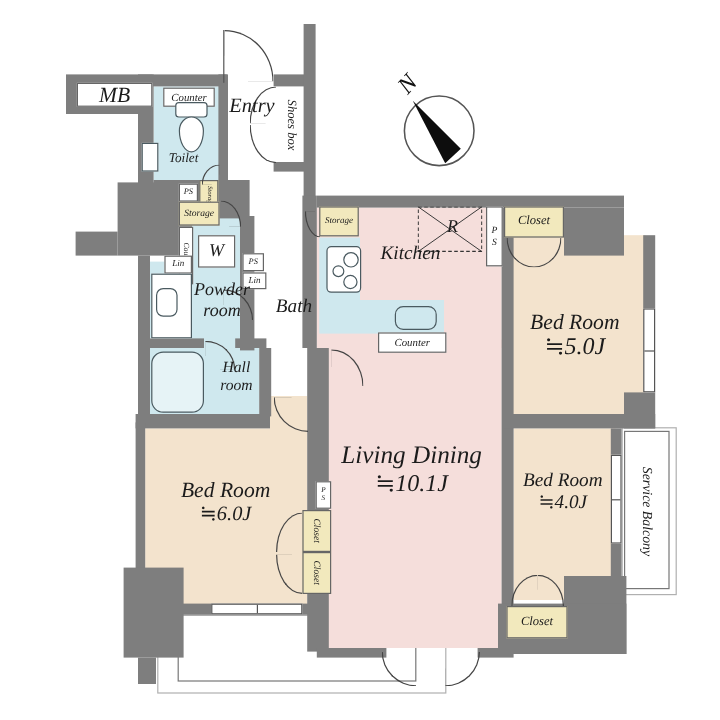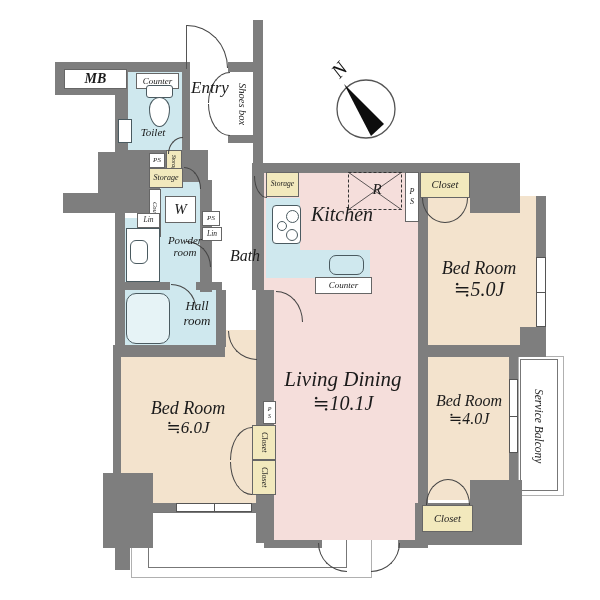--- a/index.html
+++ b/index.html
@@ -90,21 +90,21 @@
   <div class="abs win" style="left:176px;top:503px;width:76px;height:9px;">
     <div class="abs" style="left:50%;top:0;width:1px;height:100%;background:#555;"></div>
   </div>
   <div class="abs win" style="left:536px;top:257px;width:10px;height:70px;">
     <div class="abs" style="left:0;top:50%;width:100%;height:1px;background:#555;"></div>
   </div>
   <div class="abs win" style="left:509px;top:379px;width:9px;height:74px;">
     <div class="abs" style="left:0;top:50%;width:100%;height:1px;background:#555;"></div>
   </div>
 
-  <div class="abs wbox cent lbl" style="left:64px;top:69px;width:63px;height:20px;font-size:14px;font-weight:bold;">
+  <div class="abs wbox cent lbl" style="left:64px;top:69px;width:63px;height:20px;font-size:18px;">
       <span>MB</span>
     </div>
   <div class="abs wbox cent lbl" style="left:136px;top:73px;width:43px;height:16px;font-size:9px;">
       <span>Counter</span>
     </div>
   <div class="abs wbox cent lbl" style="left:149px;top:153px;width:16px;height:15px;font-size:7px;">
       <span>PS</span>
     </div>
   <div class="abs ybox vlbl" style="left:166px;top:150px;width:16px;height:28px;font-size:5.5px;">
       <span>Storage</span>
@@ -191,30 +191,30 @@
   <div class="abs arc tl" style="left:426px;top:479px;width:22px;height:26px;"></div>
   <div class="abs arc tr" style="left:448px;top:479px;width:22px;height:26px;"></div>
   <div class="abs arc bl" style="left:318px;top:543px;width:29px;height:29px;"></div>
   <div class="abs arc br" style="left:371px;top:543px;width:29px;height:29px;"></div>
 
   <div class="abs lbl" style="left:184px;top:78px;width:52px;font-size:17px;"><span>Entry</span></div>
   <div class="abs vlbl" style="left:232px;top:74px;width:21px;height:60px;font-size:10.5px;">
       <span>Shoes box</span>
     </div>
   <div class="abs lbl" style="left:126px;top:126px;width:54px;font-size:11px;"><span>Toilet</span></div>
-  <div class="abs lbl" style="left:148px;top:234px;width:74px;font-size:11px;">
+  <div class="abs lbl" style="left:148px;top:234px;width:74px;font-size:15px;">
     <div>Powder</div>
     <div>room</div>
   </div>
   <div class="abs lbl" style="left:166px;top:299px;width:62px;font-size:13px;">
     <div>Hall</div>
     <div>room</div>
   </div>
   <div class="abs lbl" style="left:220px;top:247px;width:50px;font-size:16px;"><span>Bath</span></div>
-  <div class="abs lbl" style="left:298px;top:203px;width:88px;font-size:20px;">
+  <div class="abs lbl" style="left:298px;top:203px;width:88px;font-size:16px;">
     <div>Kitchen</div>
   </div>
   <div class="abs lbl" style="left:278px;top:368px;width:130px;font-size:21px;">
     <div>Living Dining</div>
     <div style="font-size:20px;">≒10.1J</div>
   </div>
   <div class="abs lbl" style="left:424px;top:258px;width:110px;font-size:18px;">
     <div>Bed Room</div>
     <div style="font-size:20px;">≒5.0J</div>
   </div>

